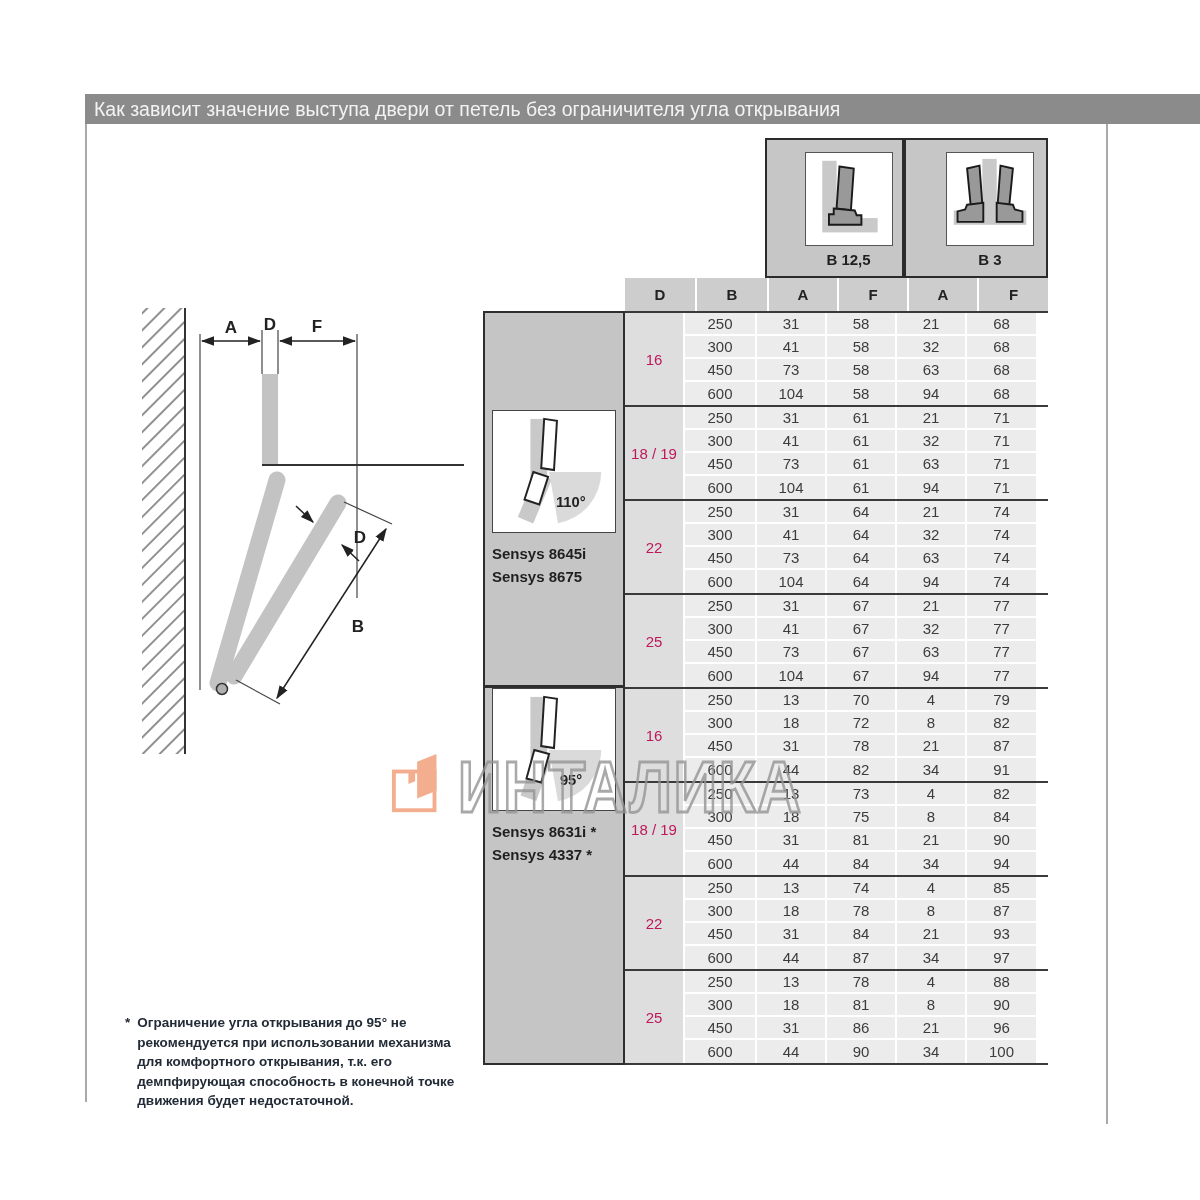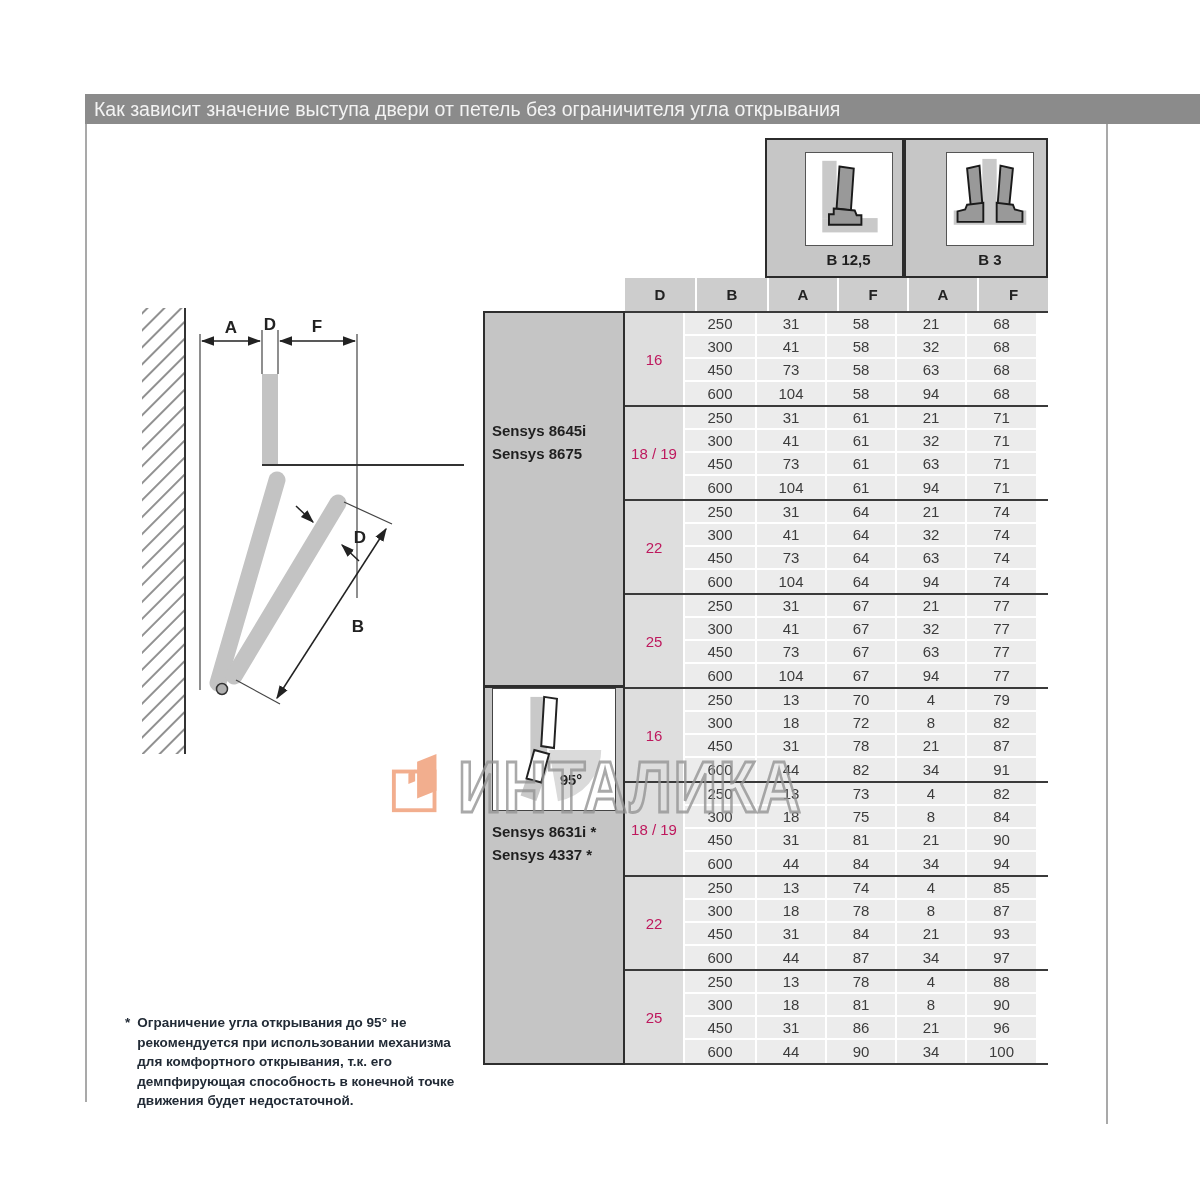--- a/index.html
+++ b/index.html
@@ -425,20 +425,30 @@
             <div class="t-cell tc2">90</div>
             <div class="t-cell tc3">34</div>
             <div class="t-cell tc4">100</div>
           </div>
         </div>
       </div>
     </div>
 
   <div class="hinge-col">
     <div class="hinge-panel p1">
+      <div class="hinge-imgbox">
+        <svg viewBox="0 0 121 120" width="119" height="118">
+          <rect x="36" y="6" width="17" height="66" fill="#c9c9c9"></rect>
+          <line x1="50" y1="64" x2="31" y2="109" stroke="#c9c9c9" stroke-width="17"></line>
+          <path d="M55,60 L108,60 A53,53 0 0 1 64,112 Z" fill="#dadada"></path>
+          <polygon points="50,6 63,8 60,58 47,56" fill="#fff" stroke="#222" stroke-width="2"></polygon>
+          <polygon points="39,60 54,65 45,93 30,88" fill="#fff" stroke="#222" stroke-width="2"></polygon>
+          <text class="angle" x="62" y="96">110°</text>
+        </svg>
+      </div>
       <div class="hinge-models">
         <div>Sensys 8645i</div>
         <div>Sensys 8675</div>
       </div>
     </div>
     <div class="hinge-panel p2">
       <div class="hinge-imgbox">
         <svg viewBox="0 0 121 120" width="119" height="118">
           <rect x="36" y="6" width="17" height="66" fill="#c9c9c9"></rect>
           <line x1="50" y1="64" x2="34" y2="109" stroke="#c9c9c9" stroke-width="17"></line>

